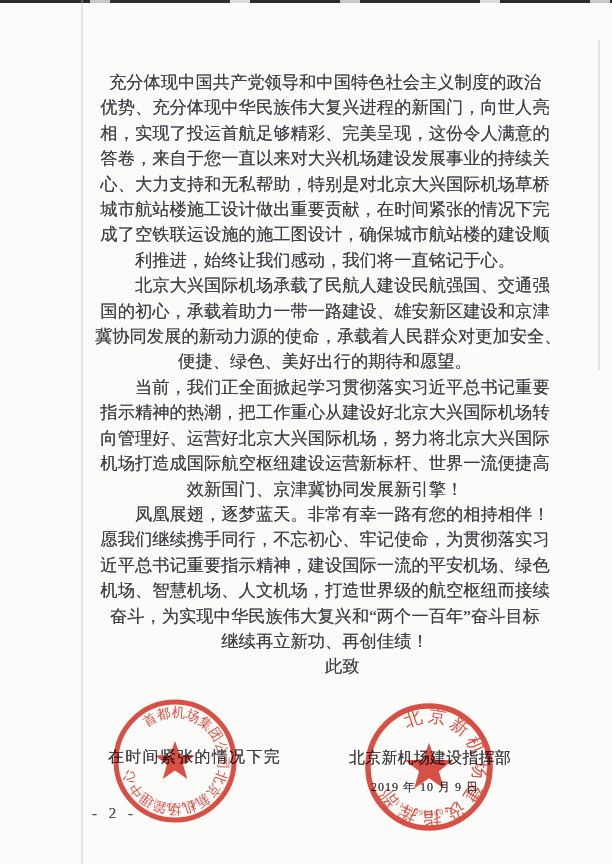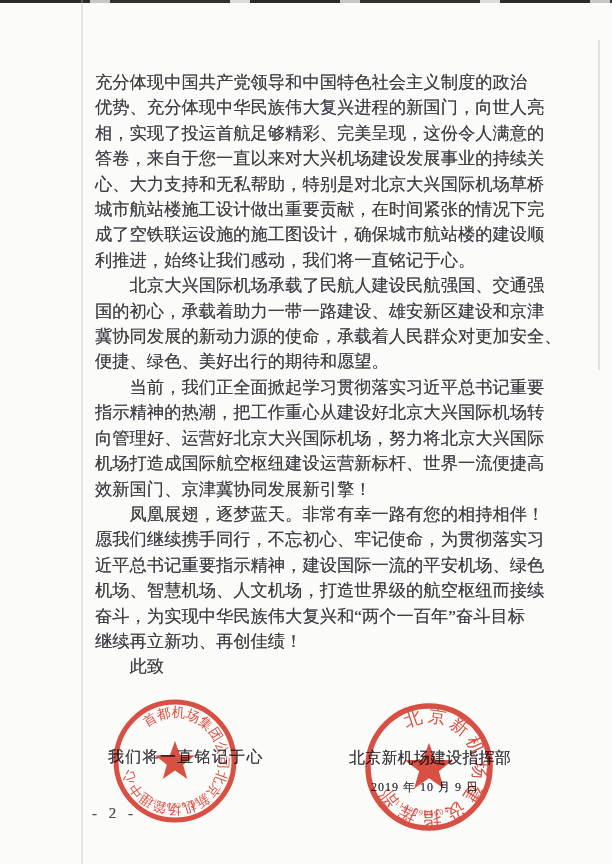--- a/index.html
+++ b/index.html
@@ -29,20 +29,21 @@
   
   .body-text {
     position: absolute;
     left: 95px; top: 70px;
     width: 460px;
     font-size: 17.3px;
     line-height: 25.4px;
     color: #3f3f46;
     white-space: pre;
     text-shadow: 0 0 .5px rgba(63,63,70,.75);
+    text-align: center;
   }
   .sig {
     position: absolute;
     color: #3c3c43;
     text-shadow: 0 0 .5px rgba(60,60,67,.75);
     white-space: nowrap;
   }
   .sig-left-org  { left: 108px; top: 747px; font-size: 16px; letter-spacing: 1.3px; }
   .sig-right-org { left: 349px; top: 748px; font-size: 16px; letter-spacing: 0.2px; }
   .sig-date      { left: 371px; top: 779px; font-size: 12px; letter-spacing: 1px; }
@@ -84,21 +85,21 @@
 机场打造成国际航空枢纽建设运营新标杆、世界一流便捷高
 效新国门、京津冀协同发展新引擎！
 　　凤凰展翅，逐梦蓝天。非常有幸一路有您的相持相伴！
 愿我们继续携手同行，不忘初心、牢记使命，为贯彻落实习
 近平总书记重要指示精神，建设国际一流的平安机场、绿色
 机场、智慧机场、人文机场，打造世界级的航空枢纽而接续
 奋斗，为实现中华民族伟大复兴和“两个一百年”奋斗目标
 继续再立新功、再创佳绩！
 　　此致</div>
 
-  <div class="sig sig-left-org">我们将一直铭记于心</div>
+  <div class="sig sig-left-org">在时间紧张的情况下完</div>
   <div class="sig sig-right-org">北京新机场建设指挥部</div>
   <div class="sig sig-date">2019 年 10 月 9 日</div>
   <div class="sig page-number">- 2 -</div>
 
   <div class="seal seal-left">
     <svg width="140" height="140" viewBox="0 0 140 140">
       <circle cx="70" cy="70" r="59" fill="none" stroke="#d8372b" stroke-width="5"></circle>
       <g transform="rotate(50 70 70)">
         <path id="sealLeftTextPath" d="M 70,70 m -44,0 a 44,44 0 1 1 88,0 a 44,44 0 1 1 -88,0" fill="none"></path>
         <text font-size="13.5" fill="#d8372b">

